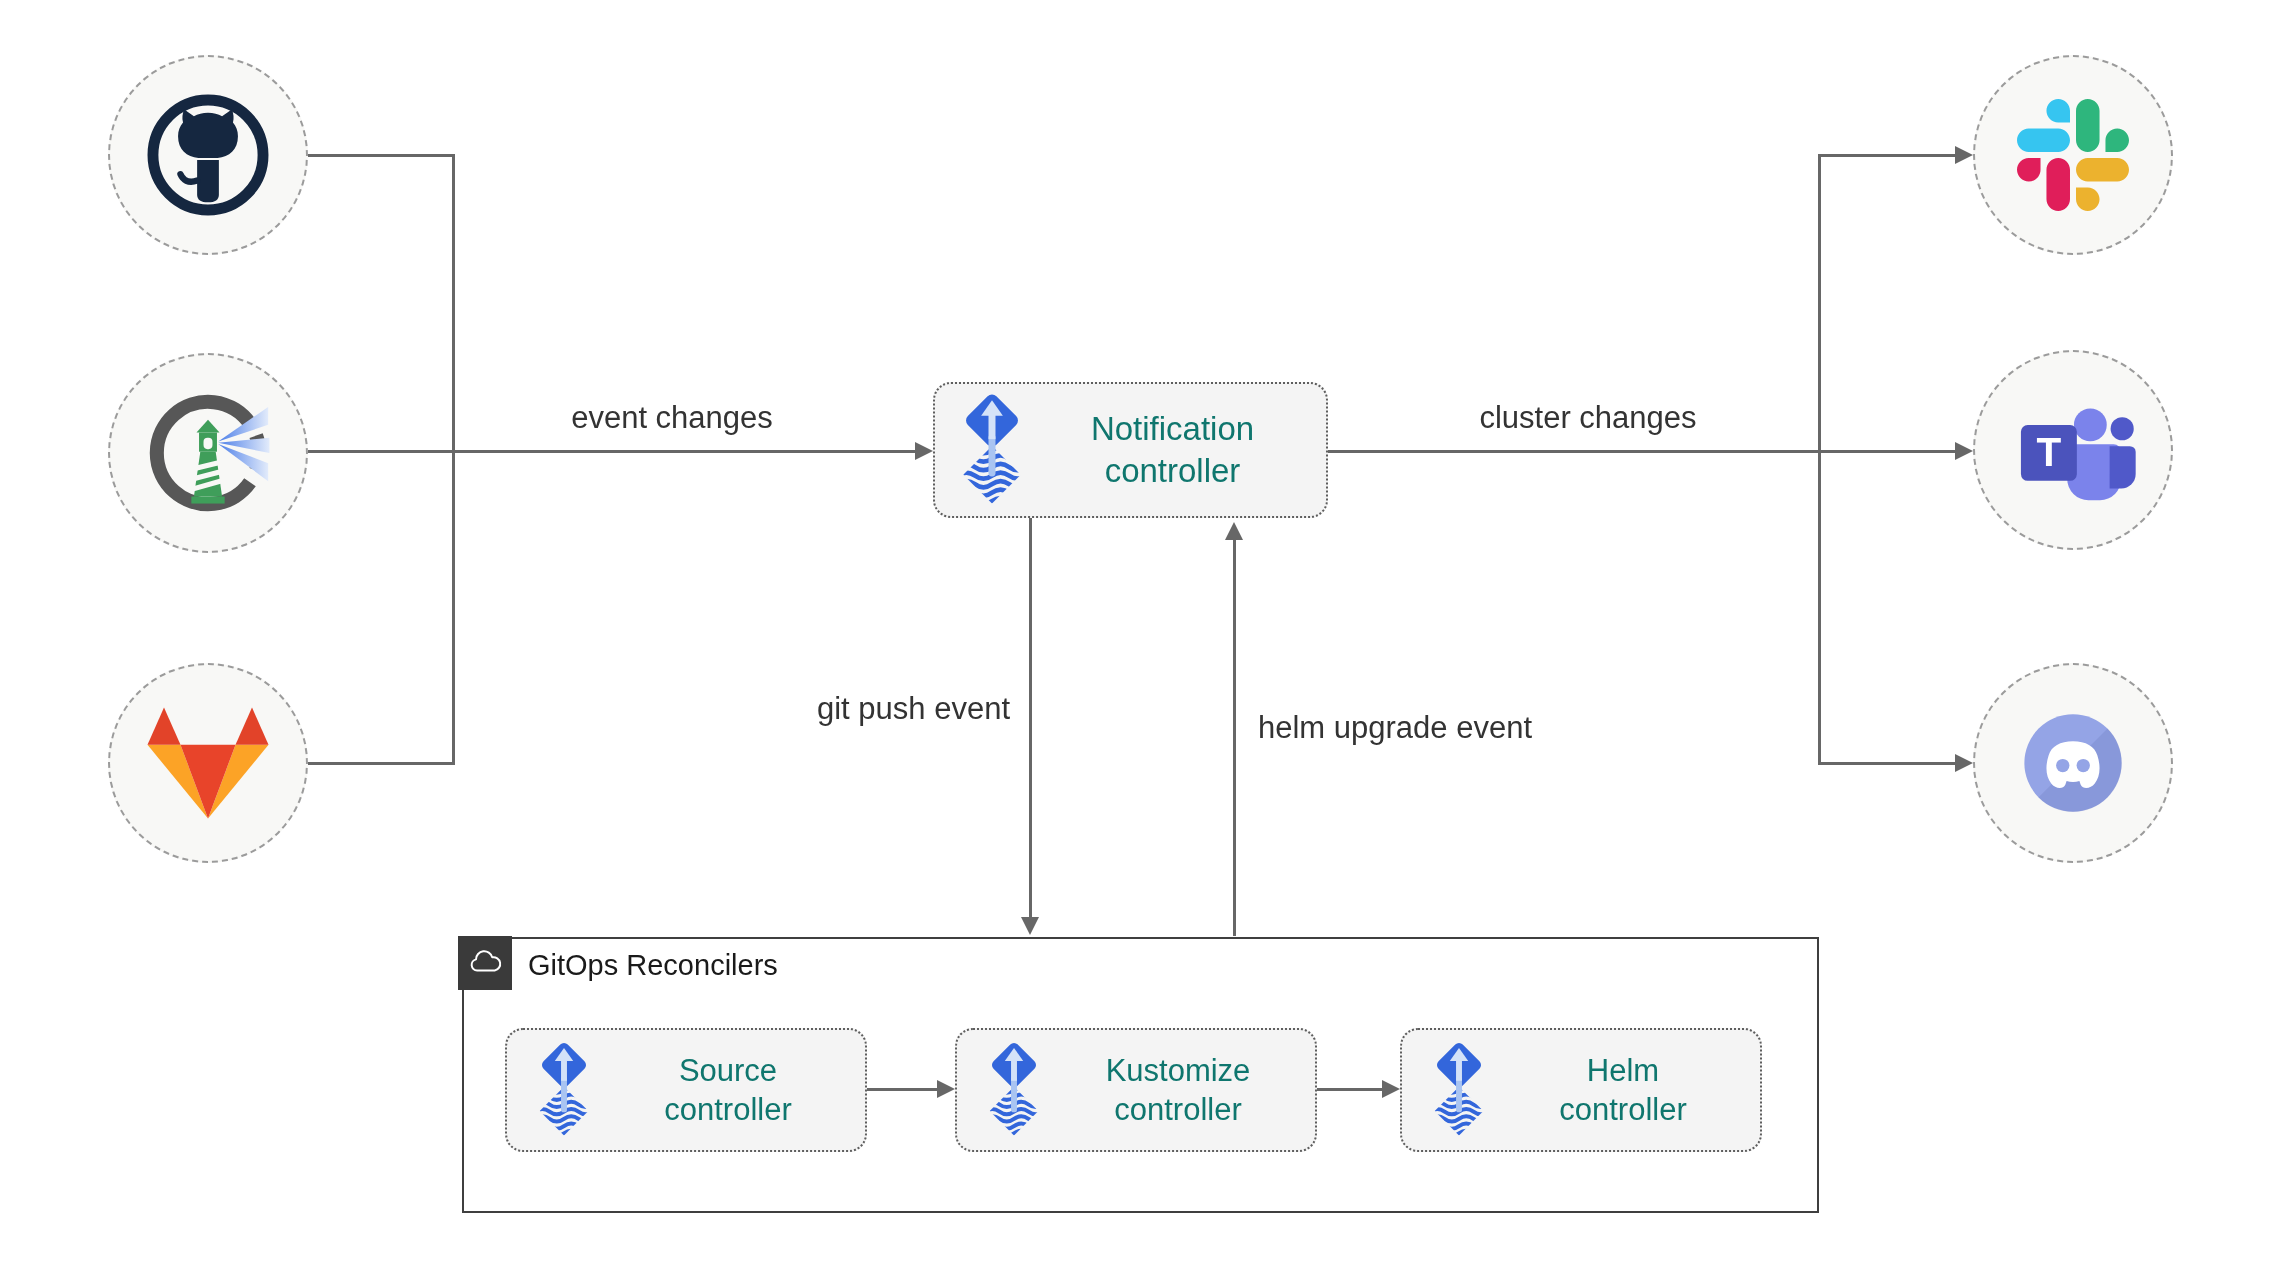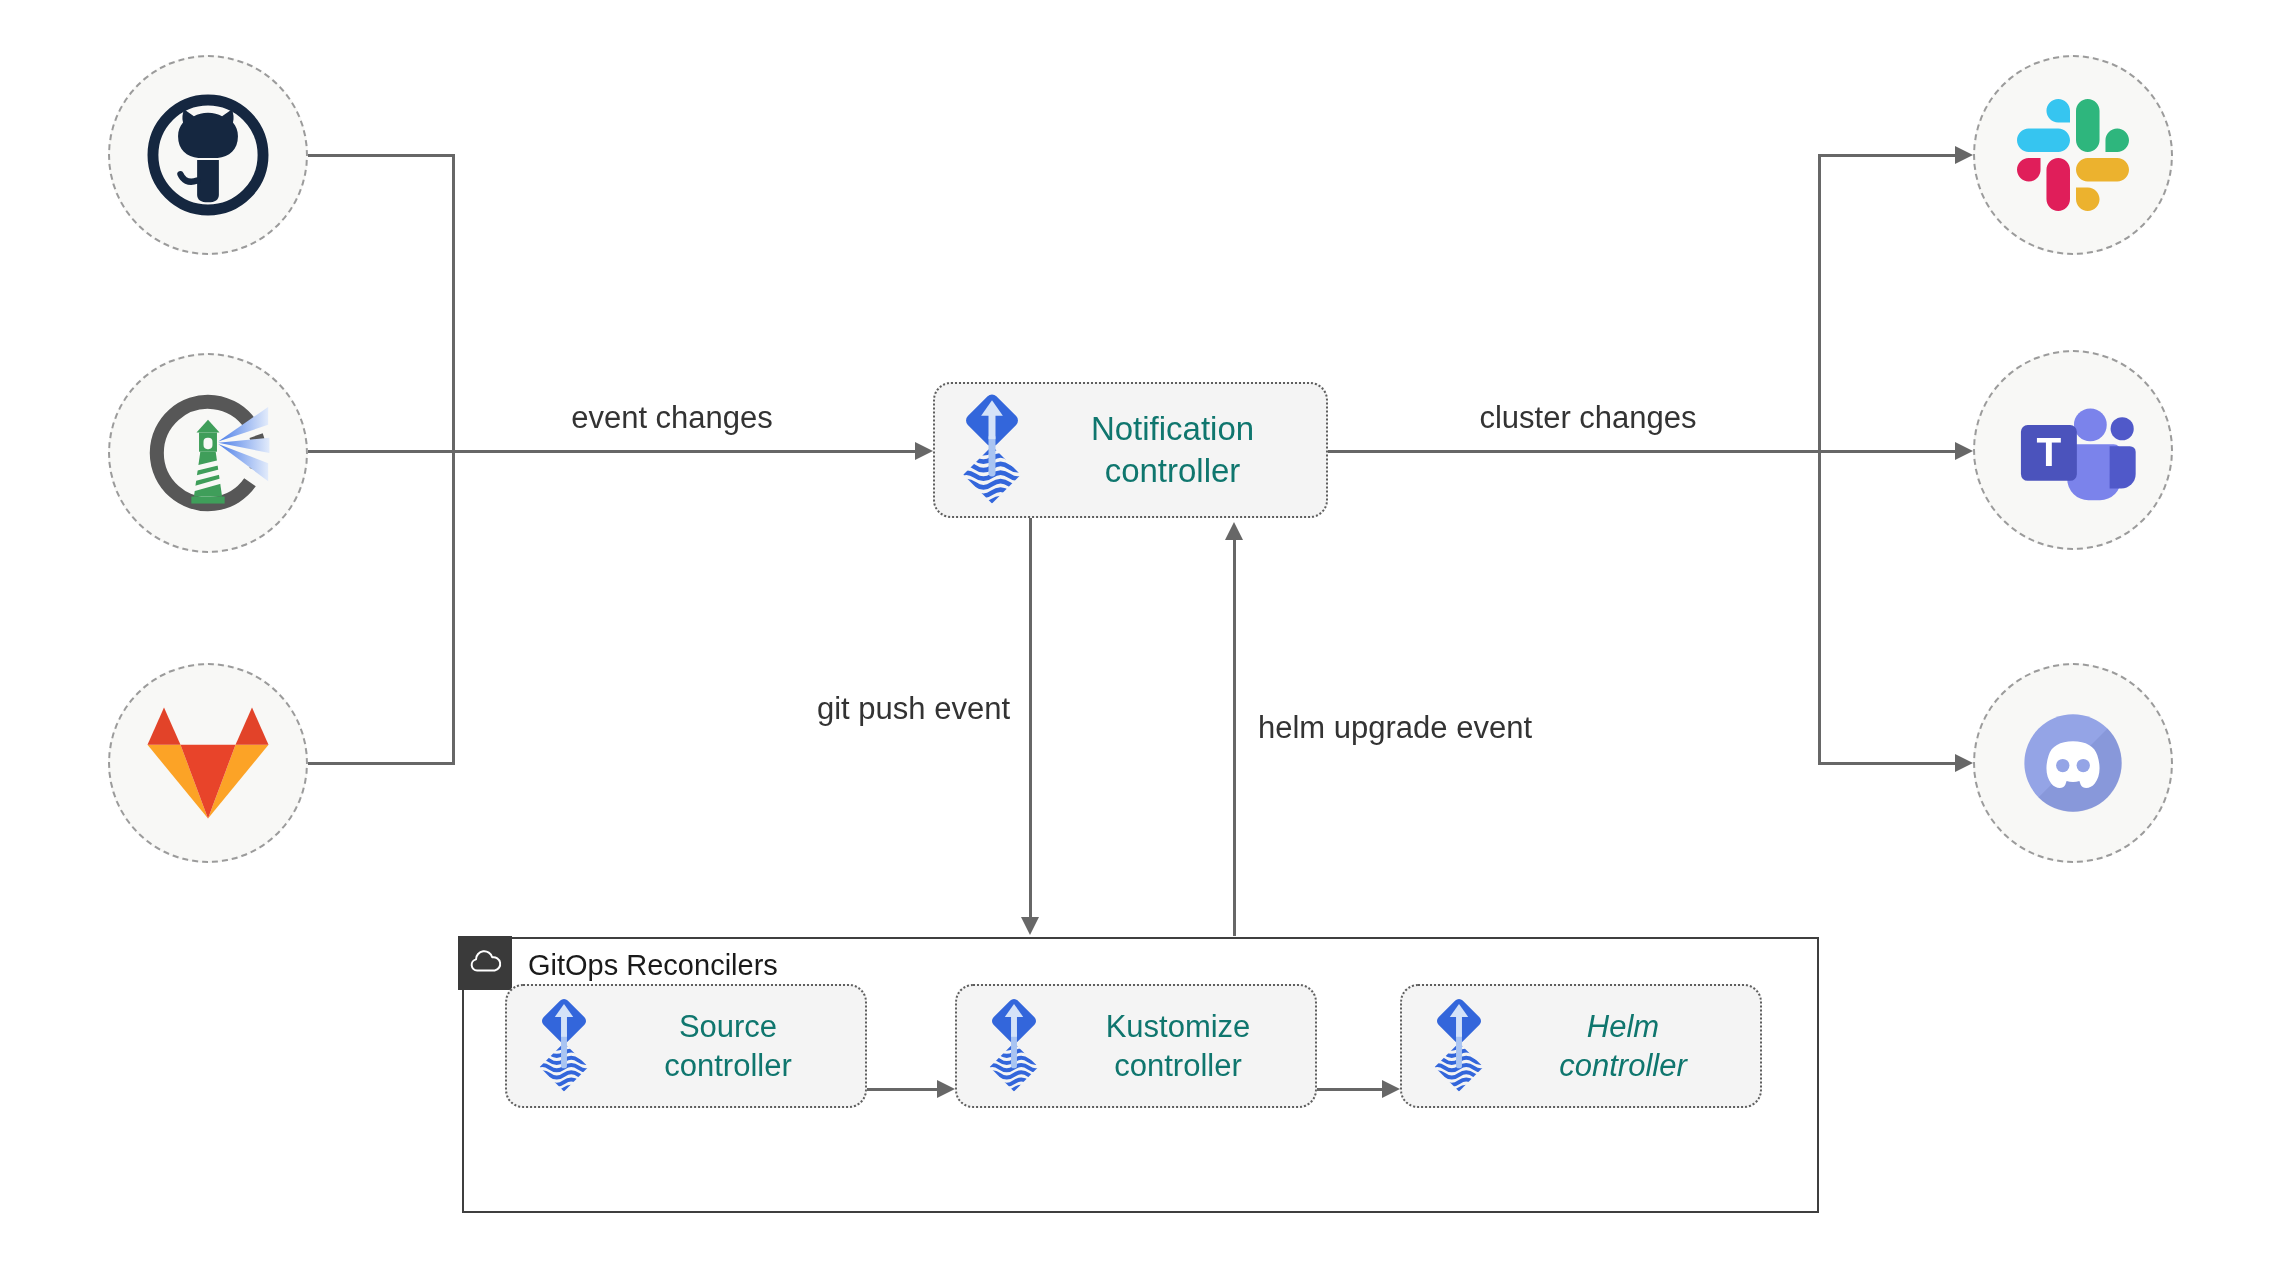--- a/index.html
+++ b/index.html
@@ -10,25 +10,25 @@
   .circle-node{position:absolute;width:200px;height:200px;border-radius:50%;
     border:2px dashed #9b9b9b;background:#f8f8f6;box-sizing:border-box;
     display:flex;align-items:center;justify-content:center;}
 
   
   .ctrl-box{position:absolute;border:2px dotted #5e5e5e;border-radius:18px;background:#f4f4f4;
     box-sizing:border-box;display:flex;align-items:center;}
   .ctrl-label{flex:1;text-align:center;color:#0f766e;white-space:pre-line;line-height:1.26;}
   #notification-box{left:933px;top:382px;width:395px;height:136px;padding:0 26px 0 18px;gap:14px;}
   #notification-box .ctrl-label{font-size:33px;}
-  .small-box{top:984px;width:362px;height:124px;padding:0 18px 0 24px;gap:12px;}
+  .small-box{top:1028px;width:362px;height:124px;padding:0 18px 0 24px;gap:12px;}
   .small-box .ctrl-label{font-size:31px;}
   #source-box{left:505px;}
   #kustomize-box{left:955px;}
-  #helm-box{left:1400px;font-style:italic;}
+  #helm-box{left:1400px;}
 
   
   #gitops-container{position:absolute;left:462px;top:937px;width:1357px;height:276px;
     border:2px solid #3f3f3f;box-sizing:border-box;background:transparent;}
   #gitops-header-square{position:absolute;left:-6px;top:-3px;width:54px;height:54px;background:#3a3a3a;
     display:flex;align-items:center;justify-content:center;}
   #gitops-title{position:absolute;left:64px;top:0;height:52px;line-height:52px;font-size:29px;color:#1a1a1a;}
 
   
   .line{position:absolute;background:#676767;}

